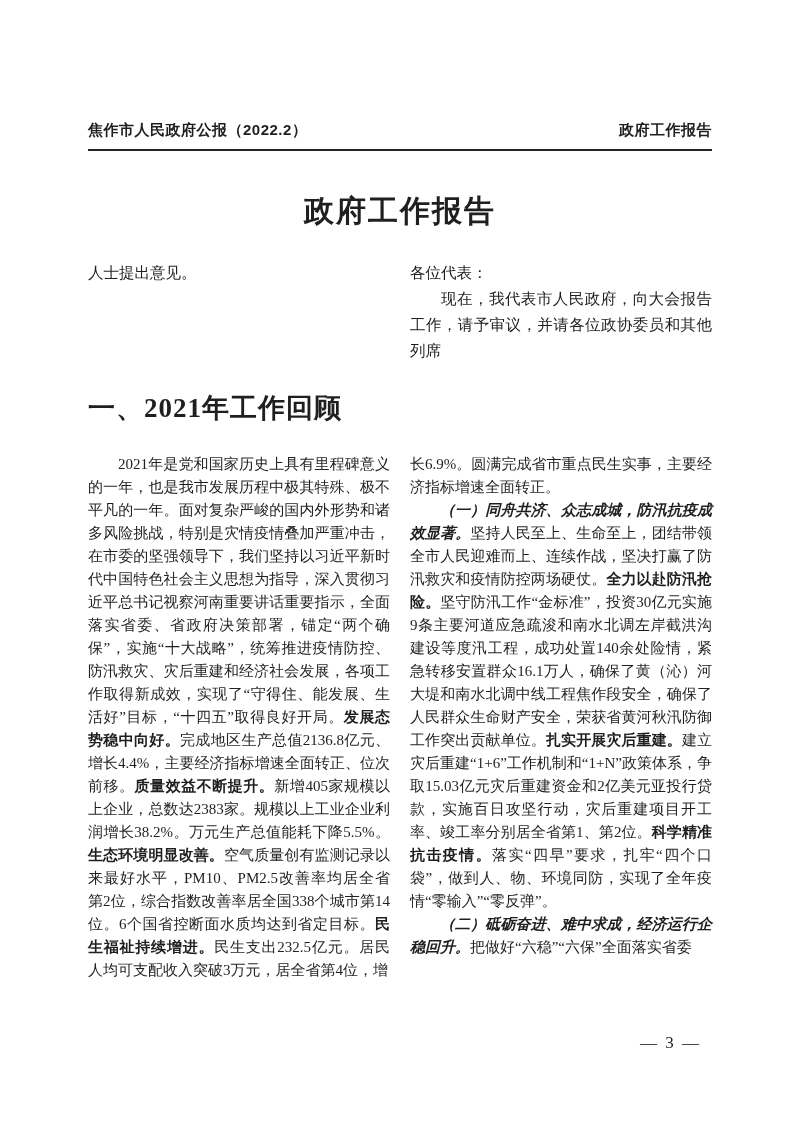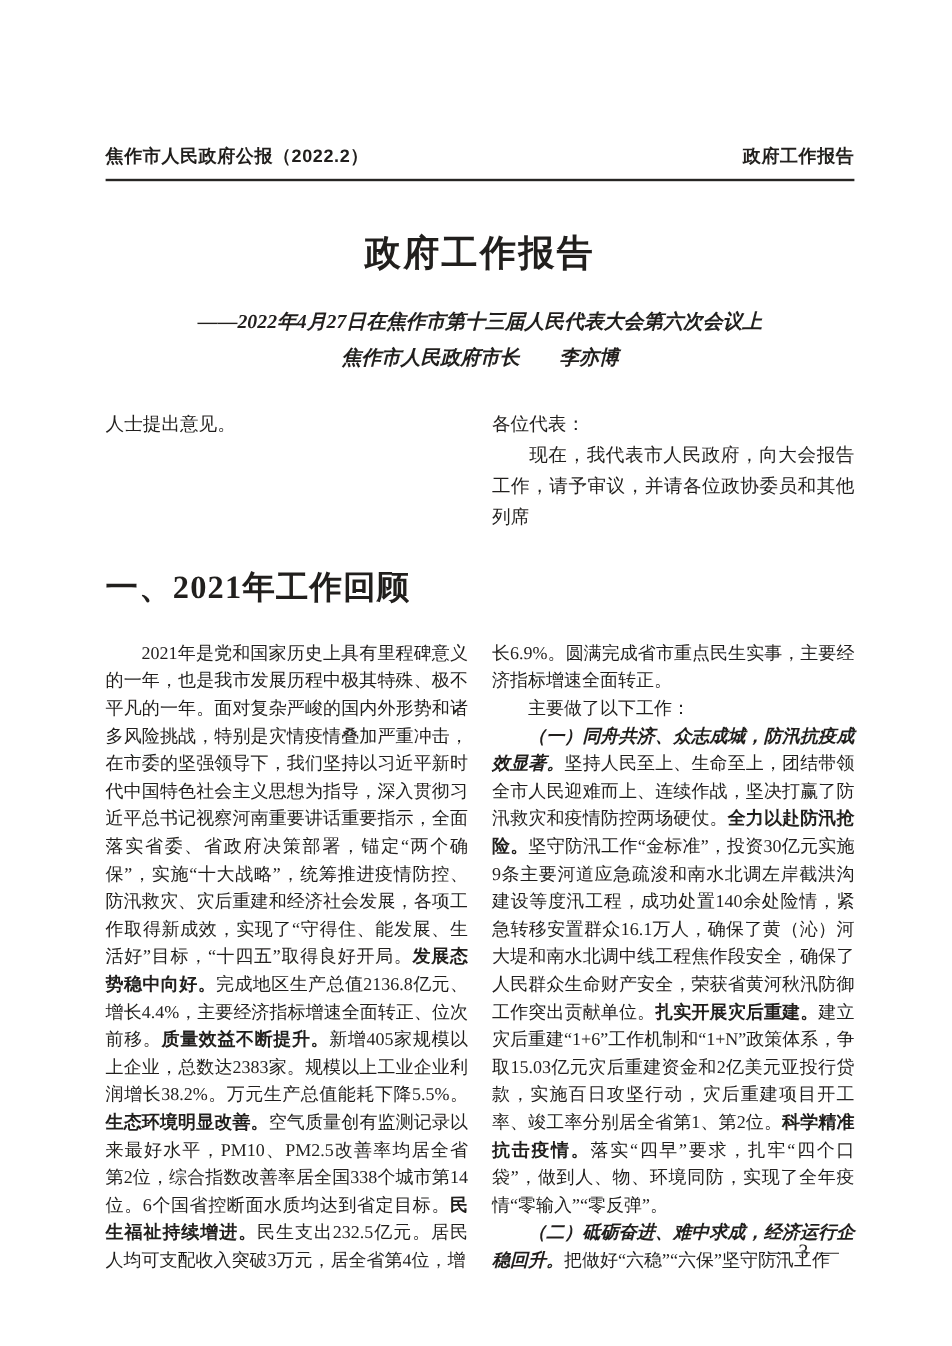--- a/index.html
+++ b/index.html
@@ -69,44 +69,39 @@
 
 <div class="page">
 
   <div class="header">
     <span>焦作市人民政府公报（2022.2）</span>
     <span>政府工作报告</span>
   </div>
 
   <h1 class="title">政府工作报告</h1>
 
-  <div class="subtitle">
-    <div>——2022年4月27日在焦作市第十三届人民代表大会第六次会议上</div>
-    <div>焦作市人民政府市长　　李亦博</div>
-  </div>
 
   <div class="twocol intro">
     <div class="col">
         <p class=""><span>人士提出意见。</span></p>
       </div>
     <div class="col">
         <p class=""><span>各位代表：</span></p>
         <p class="indent"><span>现在，我代表市人民政府，向大会报告工作，请予审议，并请各位政协委员和其他列席</span></p>
       </div>
   </div>
 
   <h2 class="section-heading">一、2021年工作回顾</h2>
 
   <div class="twocol body-cols">
     <div class="col">
         <p class="indent"><span>2021年是党和国家历史上具有里程碑意义的一年，也是我市发展历程中极其特殊、极不平凡的一年。面对复杂严峻的国内外形势和诸多风险挑战，特别是灾情疫情叠加严重冲击，在市委的坚强领导下，我们坚持以习近平新时代中国特色社会主义思想为指导，深入贯彻习近平总书记视察河南重要讲话重要指示，全面落实省委、省政府决策部署，锚定“两个确保”，实施“十大战略”，统筹推进疫情防控、防汛救灾、灾后重建和经济社会发展，各项工作取得新成效，实现了“守得住、能发展、生活好”目标，“十四五”取得良好开局。</span><span class="run-bold">发展态势稳中向好。</span><span>完成地区生产总值2136.8亿元、增长4.4%，主要经济指标增速全面转正、位次前移。</span><span class="run-bold">质量效益不断提升。</span><span>新增405家规模以上企业，总数达2383家。规模以上工业企业利润增长38.2%。万元生产总值能耗下降5.5%。</span><span class="run-bold">生态环境明显改善。</span><span>空气质量创有监测记录以来最好水平，PM10、PM2.5改善率均居全省第2位，综合指数改善率居全国338个城市第14位。6个国省控断面水质均达到省定目标。</span><span class="run-bold">民生福祉持续增进。</span><span>民生支出232.5亿元。居民人均可支配收入突破3万元，居全省第4位，增</span></p>
       </div>
     <div class="col">
         <p class=""><span>长6.9%。圆满完成省市重点民生实事，主要经济指标增速全面转正。</span></p>
-        <p class="indent"><span>主要做了以下工作：</span></p>
         <p class="indent"><span class="run-kai">（一）同舟共济、众志成城，防汛抗疫成效显著。</span><span>坚持人民至上、生命至上，团结带领全市人民迎难而上、连续作战，坚决打赢了防汛救灾和疫情防控两场硬仗。</span><span class="run-bold">全力以赴防汛抢险。</span><span>坚守防汛工作“金标准”，投资30亿元实施9条主要河道应急疏浚和南水北调左岸截洪沟建设等度汛工程，成功处置140余处险情，紧急转移安置群众16.1万人，确保了黄（沁）河大堤和南水北调中线工程焦作段安全，确保了人民群众生命财产安全，荣获省黄河秋汛防御工作突出贡献单位。</span><span class="run-bold">扎实开展灾后重建。</span><span>建立灾后重建“1+6”工作机制和“1+N”政策体系，争取15.03亿元灾后重建资金和2亿美元亚投行贷款，实施百日攻坚行动，灾后重建项目开工率、竣工率分别居全省第1、第2位。</span><span class="run-bold">科学精准抗击疫情。</span><span>落实“四早”要求，扎牢“四个口袋”，做到人、物、环境同防，实现了全年疫情“零输入”“零反弹”。</span></p>
-        <p class="indent"><span class="run-kai">（二）砥砺奋进、难中求成，经济运行企稳回升。</span><span>把做好“六稳”“六保”坚守防汛工作</span></p>
+        <p class="indent"><span class="run-kai">（二）砥砺奋进、难中求成，经济运行企稳回升。</span><span>把做好“六稳”“六保”全面落实省委</span></p>
       </div>
   </div>
 
   <div class="pagenum">— 3 —</div>
 
 </div>
 
 </body></html>

